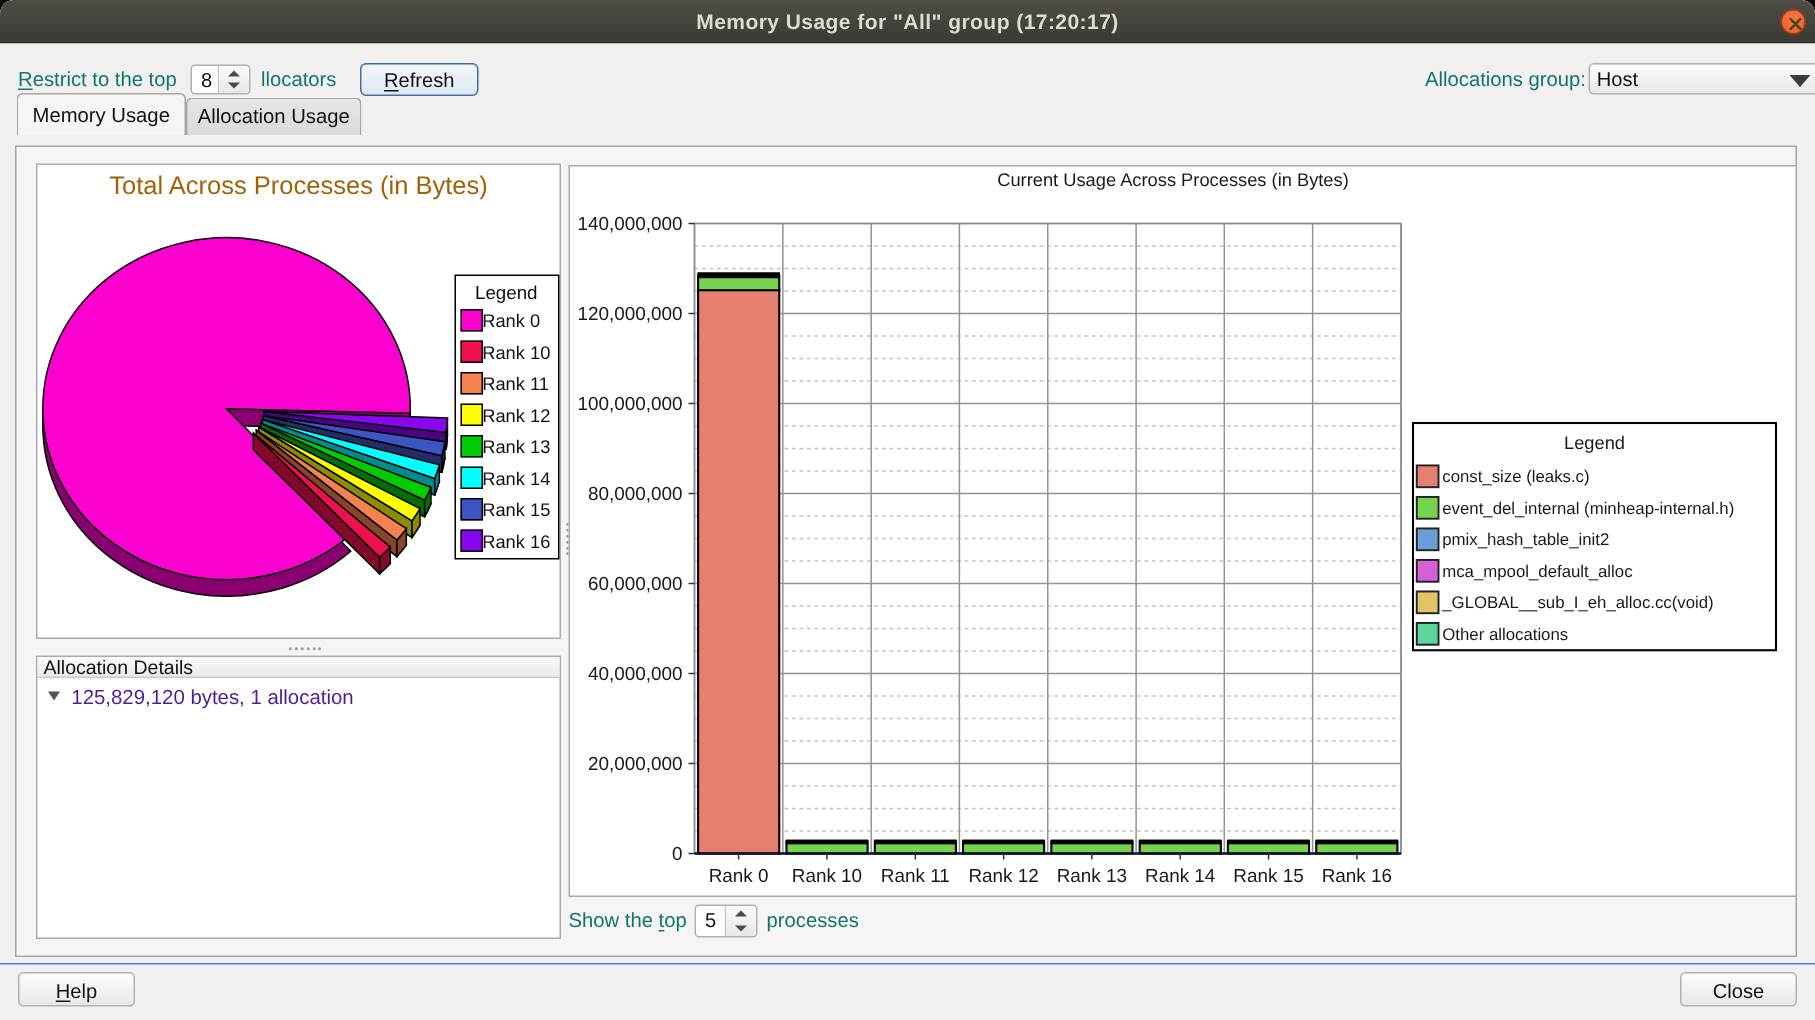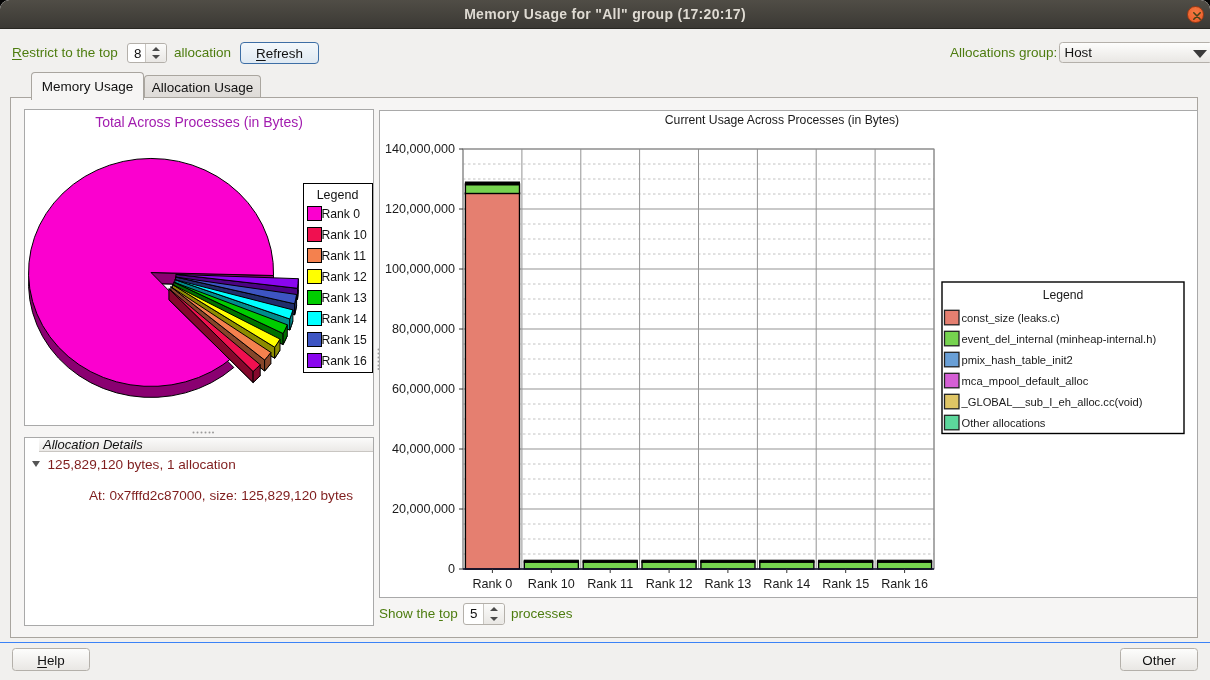--- a/index.html
+++ b/index.html
@@ -1,40 +1,40 @@
 <!DOCTYPE html>
 <html><head><meta charset="utf-8"><style>
 * { margin:0; padding:0; box-sizing:border-box; }
 html,body { width:1210px; height:680px; background:#030303; font-family:"Liberation Sans", sans-serif; }
 #win { position:absolute; left:0; top:0; width:1210px; height:680px; background:#f1f0ee; border-radius:9px 9px 0 0; overflow:hidden; }
 #titlebar { position:absolute; left:0; top:0; width:1210px; height:29px; background:linear-gradient(#504d46,#3b3934); border-bottom:1px solid #282722; border-radius:9px 9px 0 0; }
 #title { position:absolute; width:100%; text-align:center; top:5.5px; font-size:14px; font-weight:bold; color:#dfdbd3; letter-spacing:0.3px; }
 #closebtn { position:absolute; right:6px; top:6px; width:17px; height:17px; border-radius:50%; background:radial-gradient(circle at 50% 35%, #f47a42, #ec5a28); border:1px solid #a03a12; }
 #closebtn svg { position:absolute; left:3.5px; top:3.5px; }
-.lbl { position:absolute; font-size:13.5px; color:#4d7c0f; white-space:nowrap; }
+.lbl { position:absolute; font-size:13.5px; color:#0f766e; white-space:nowrap; }
 u { text-decoration:underline; text-underline-offset:2px; }
 .spin { position:absolute; background:#fff; border:1px solid #b4b0aa; border-radius:3px; }
 .spin .val { position:absolute; left:6px; top:2px; font-size:13.4px; color:#111; }
 .spin .btns { position:absolute; right:0; top:0; bottom:0; width:21px; border-left:1px solid #c8c5c0; background:linear-gradient(#fbfbfa,#e9e7e4); border-radius:0 3px 3px 0; }
 .arrowup { position:absolute; left:6px; top:3px; width:0; height:0; border-left:4px solid transparent; border-right:4px solid transparent; border-bottom:4.5px solid #4a4a4a; }
 .arrowdn { position:absolute; left:6px; bottom:3px; width:0; height:0; border-left:4px solid transparent; border-right:4px solid transparent; border-top:4.5px solid #4a4a4a; }
 .btn { position:absolute; background:linear-gradient(#fdfdfc,#e9e7e4); border:1px solid #b4b0aa; border-radius:3.5px; font-size:13.4px; color:#111; text-align:center; }
 #refresh { left:240px; top:41.5px; width:79px; height:22.5px; background:linear-gradient(#f4f8fb,#dfe9f2); border:1.5px solid #3d6ea5; border-radius:4px; padding-top:3px; }
-#tabbar { position:absolute; left:0px; top:72px; width:1021px; height:28px;margin-left:20px; }
+#tabbar { position:absolute; left:0px; top:62px; width:1021px; height:28px; }
 .tab { position:absolute; font-size:13.5px; color:#111; text-align:center; }
 #tab1 { left:11px; top:0px; width:113px; height:28px; background:#f6f5f4; border:1px solid #a9a59f; border-bottom:none; border-radius:4px 4px 0 0; padding-top:6px; z-index:3; }
 #tab2 { left:124px; top:3px; width:117px; height:25px; background:linear-gradient(#e8e6e3,#dddad6); border:1px solid #aaa69f; border-bottom:none; border-radius:4px 4px 0 0; padding-top:4px; z-index:1; }
 #tabpanel { position:absolute; left:10px; top:97px; width:1188px; height:541px; background:#f6f5f4; border:1px solid #a9a59f; z-index:2; }
 .panel { position:absolute; background:#fff; border:1px solid #a9a9a9; }
 #piepanel { left:13px; top:11px; width:350px; height:317px; }
 #allocpanel { left:13px; top:339px; width:350px; height:189px; }
 #chartpanel { left:368px; top:12px; width:819px; height:488px; }
-#alloc-hdr { position:absolute; left:14px; top:0; right:0; height:14px; background:linear-gradient(#fbfbfa,#ebe9e7); border-bottom:1px solid #c9c6c2;font-style:italic; }
+#alloc-hdr { position:absolute; left:0; top:0; right:0; height:14px; background:linear-gradient(#fbfbfa,#ebe9e7); border-bottom:1px solid #c9c6c2; }
 #alloc-hdr span { position:absolute; left:4px; top:-1px; font-size:13px; color:#111; }
-.trirow { position:absolute; font-size:13.6px; color:#7f1d1d; white-space:pre; }
+.trirow { position:absolute; font-size:13.6px; color:#4c1d95; white-space:pre; }
 .tri { display:inline-block; width:0; height:0; border-left:4.5px solid transparent; border-right:4.5px solid transparent; border-top:6px solid #555; vertical-align:2px; }
 #pielegend { position:absolute; left:277.5px; top:73px; width:70px; height:189.5px; background:#fff; border:1.5px solid #000; }
 #pielegend .t { position:absolute; width:100%; top:3.5px; text-align:center; font-size:12.5px; color:#111; }
 .prow { position:absolute; left:3px; font-size:12.2px; color:#111; }
 .prow .sw { position:absolute; left:0px; top:-1.5px; width:15px; height:15px; border:1.2px solid #000; }
 .prow .tx { position:absolute; left:15px; top:0px; white-space:nowrap; }
 .dotsh { position:absolute; left:181px; top:333px; width:22px; height:3px; }
 .dotsv { position:absolute; left:365.5px; top:250px; width:3px; height:22px; }
 .dotsh svg, .dotsv svg { display:block; }
 #showtop { position:absolute; left:368px; top:505px; height:30px; }
@@ -53,36 +53,36 @@
   </div>
 
   <div class="lbl" style="left:12px; top:45px;"><u>R</u>estrict to the top</div>
   <div class="spin" style="left:127px; top:42.5px; width:40px; height:20.5px;">
     <div class="val">8</div>
     <div class="btns">
         <div class="arrowup"></div>
         <div class="arrowdn"></div>
       </div>
   </div>
-  <div class="lbl" style="left:174px; top:45px;">allocation</div>
+  <div class="lbl" style="left:174px; top:45px;">llocators</div>
   <div class="btn" id="refresh"><u>R</u>efresh</div>
 
   <div class="lbl" style="left:950px; top:45px;">Allocations group:</div>
   <div class="btn" style="left:1059px; top:41.5px; width:154px; height:21.5px; text-align:left; padding:2.5px 0 0 4.5px;">Host
     <div style="position:absolute; right:5px; top:7px; width:0; height:0; border-left:7px solid transparent; border-right:7px solid transparent; border-top:8px solid #3a3a3a;"></div>
   </div>
 
   <div id="tabbar">
     <div class="tab" id="tab1">Memory Usage</div>
     <div class="tab" id="tab2">Allocation Usage</div>
   </div>
 
   <div id="tabpanel">
     <div class="panel" id="piepanel">
-      <div style="position:absolute; width:100%; top:3.5px; text-align:center; font-size:14px; color:#a21caf;">Total Across Processes (in Bytes)</div>
+      <div style="position:absolute; width:100%; top:3.5px; text-align:center; font-size:17px; color:#a16207;">Total Across Processes (in Bytes)</div>
       <svg width="348" height="315" viewBox="0 0 348 315" style="position:absolute; left:0; top:0;">
 <path d="M 126.0,173.5 L 208.8,257.5 A 122.5 114.0 0 1 1 248.5,176.5 Z" fill="#8a0071" stroke="black" stroke-width="1"></path>
 <path d="M 126.0,162.5 L 248.5,165.5 L 248.5,176.5 L 126.0,173.5 Z" fill="#8a0071" stroke="black" stroke-width="1"></path>
 <path d="M 126.0,162.5 L 208.8,246.5 A 122.5 114.0 0 1 1 248.5,165.5 Z" fill="#fb00cf" stroke="black" stroke-width="1"></path>
 <path d="M 150.9,175.4 L 273.3,179.7 A 122.5 114.0 0 0 1 272.5,189.3 Z" fill="#4b0383" stroke="black" stroke-width="1"></path>
 <path d="M 150.9,164.4 L 272.5,178.3 L 272.5,189.3 L 150.9,175.4 Z" fill="#4b0383" stroke="black" stroke-width="1"></path>
 <path d="M 273.3,168.7 A 122.5 114.0 0 0 1 272.5,178.3 L 272.5,189.3 A 122.5 114.0 0 0 0 273.3,179.7 Z" fill="#4b0383" stroke="black" stroke-width="1"></path>
 <path d="M 150.9,164.4 L 273.3,168.7 A 122.5 114.0 0 0 1 272.5,178.3 Z" fill="#8a06ef" stroke="black" stroke-width="1"></path>
 <path d="M 150.5,178.0 L 271.6,195.5 A 122.5 114.0 0 0 1 269.6,204.8 Z" fill="#212e6b" stroke="black" stroke-width="1"></path>
 <path d="M 150.5,167.0 L 269.6,193.8 L 269.6,204.8 L 150.5,178.0 Z" fill="#212e6b" stroke="black" stroke-width="1"></path>
@@ -169,21 +169,20 @@
             <circle cx="1.5" cy="21" r="1"></circle>
           </g>
         </svg>
       </div>
 
     <div class="panel" id="allocpanel">
       <div id="alloc-hdr">
           <span>Allocation Details</span>
         </div>
       <div class="trirow" style="left:7px; top:19px;"><span class="tri"></span>  125,829,120 bytes, 1 allocation</div>
-      <div class="trirow" style="left:64px; top:50px;">At: 0x7fffd2c87000, size: 125,829,120 bytes</div>
     </div>
 
     <div class="panel" id="chartpanel">
       <svg width="817" height="486" viewBox="0 0 817 486" style="position:absolute; left:0; top:0;">
 <line x1="83.0" y1="53.0" x2="554.0" y2="53.0" stroke="#c2c2c2" stroke-width="1" stroke-dasharray="2.5 2.5"></line>
 <line x1="83.0" y1="68.0" x2="554.0" y2="68.0" stroke="#c2c2c2" stroke-width="1" stroke-dasharray="2.5 2.5"></line>
 <line x1="83.0" y1="83.0" x2="554.0" y2="83.0" stroke="#c2c2c2" stroke-width="1" stroke-dasharray="2.5 2.5"></line>
 <line x1="83.0" y1="113.0" x2="554.0" y2="113.0" stroke="#c2c2c2" stroke-width="1" stroke-dasharray="2.5 2.5"></line>
 <line x1="83.0" y1="128.0" x2="554.0" y2="128.0" stroke="#c2c2c2" stroke-width="1" stroke-dasharray="2.5 2.5"></line>
 <line x1="83.0" y1="143.0" x2="554.0" y2="143.0" stroke="#c2c2c2" stroke-width="1" stroke-dasharray="2.5 2.5"></line>
@@ -296,14 +295,14 @@
             <div class="arrowup"></div>
             <div class="arrowdn"></div>
           </div>
       </div>
       <div class="lbl" style="left:132px; top:3px;">processes</div>
     </div>
   </div>
 
   <div id="btnrow">
     <div class="btn" style="left:12px; top:5px; width:78px; height:23px; padding-top:3.5px;"><u>H</u>elp</div>
-    <div class="btn" style="left:1120px; top:5px; width:78px; height:23px; padding-top:3.5px;">Other</div>
+    <div class="btn" style="left:1120px; top:5px; width:78px; height:23px; padding-top:3.5px;">Close</div>
   </div>
 </div>
 </body></html>

